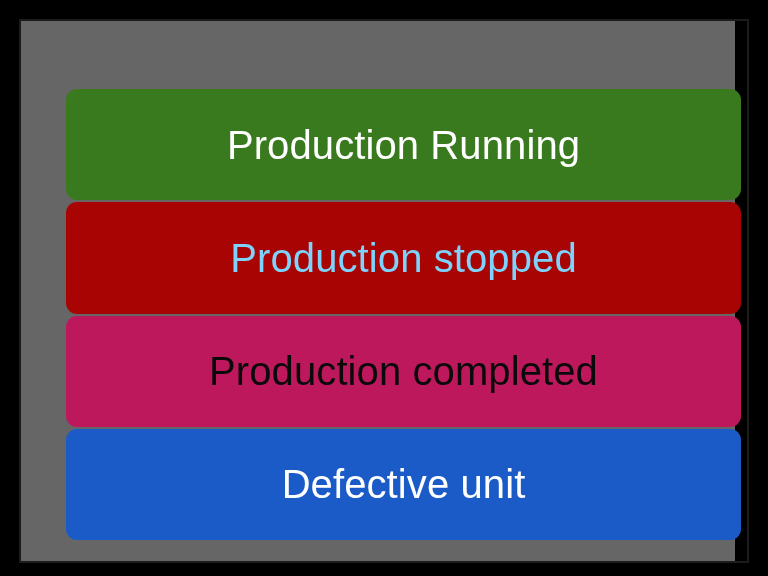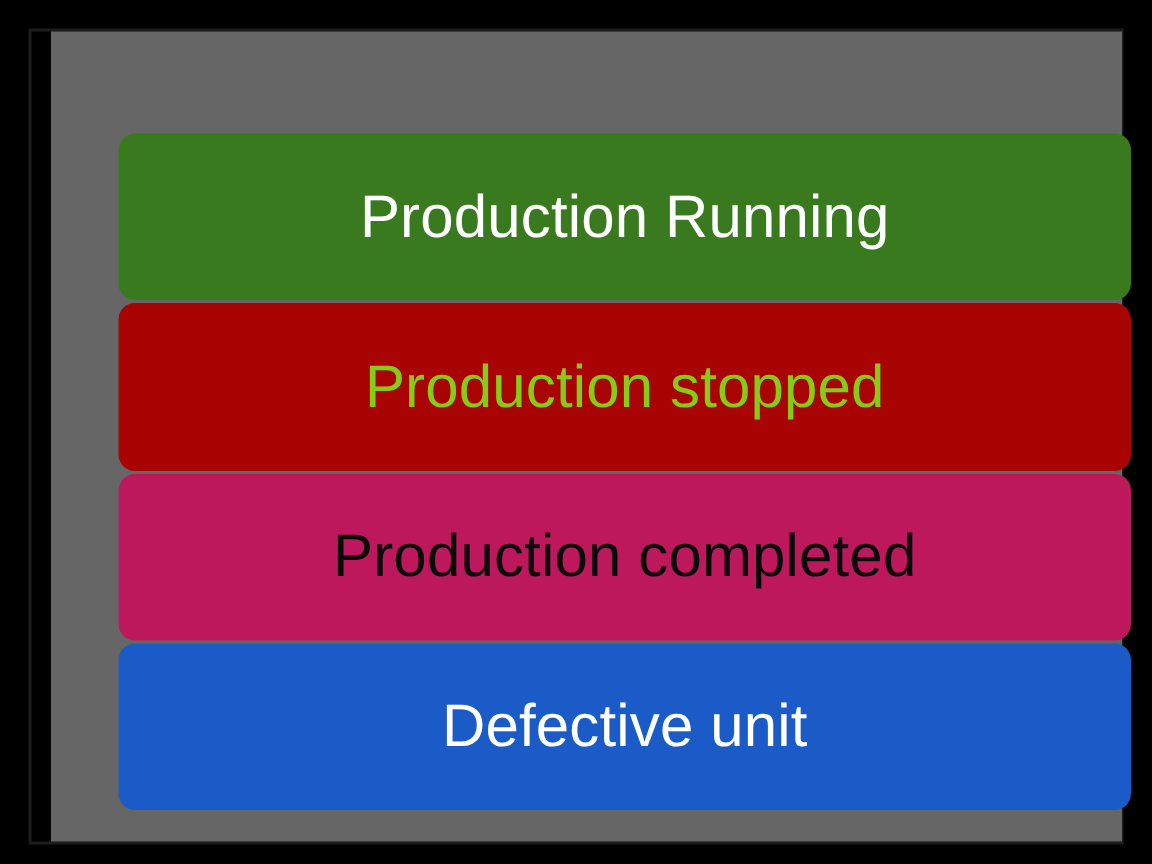--- a/index.html
+++ b/index.html
@@ -31,21 +31,21 @@
     top: 19px;
     width: 730px;
     height: 544px;
     border: 2px solid #1c1c1c;
     box-sizing: border-box;
   }
 
   
   .panel {
     position: absolute;
-    left: 34px;
+    left: 21px;
     top: 21px;
     width: 714px;
     height: 540px;
     background: #666666;
     box-sizing: border-box;
   }
 
   .bar-stack {
     position: absolute;
     left: 45px;
@@ -95,21 +95,21 @@
   <div class="panel" style="background: rgb(102, 102, 102);">
 
     <div class="bar-stack">
 
       <div class="status-bar bar-green" style="background: rgb(58, 122, 30);">
         <span class="label text-light" style="color: rgb(255, 255, 255);">Production Running</span>
       </div>
 
 
       <div class="status-bar bar-red" style="background: rgb(168, 4, 4);">
-        <span class="label text-light" style="color: #84cc16;">Production stopped</span>
+        <span class="label text-light" style="color: #7dd3fc;">Production stopped</span>
       </div>
 
       <div class="status-bar bar-white" style="background: #be185d;">
         <span class="label text-dark" style="color: rgb(10, 10, 10);">Production completed</span>
       </div>
 
       <div class="status-bar bar-blue" style="background: rgb(26, 91, 200);">
         <span class="label text-light" style="color: rgb(255, 255, 255);">Defective unit</span>
       </div>
 

